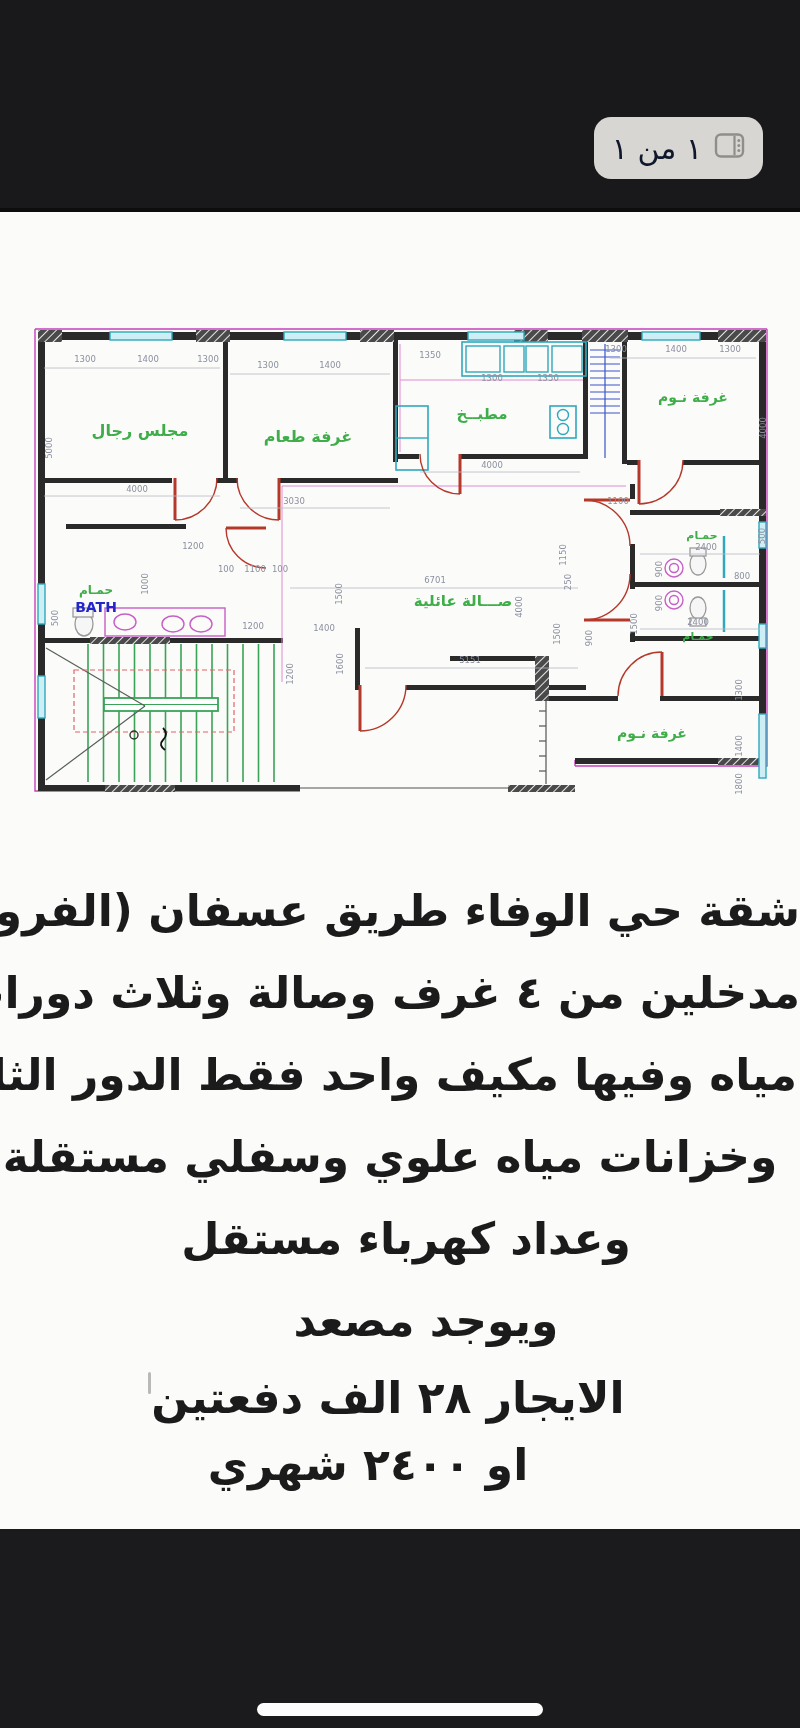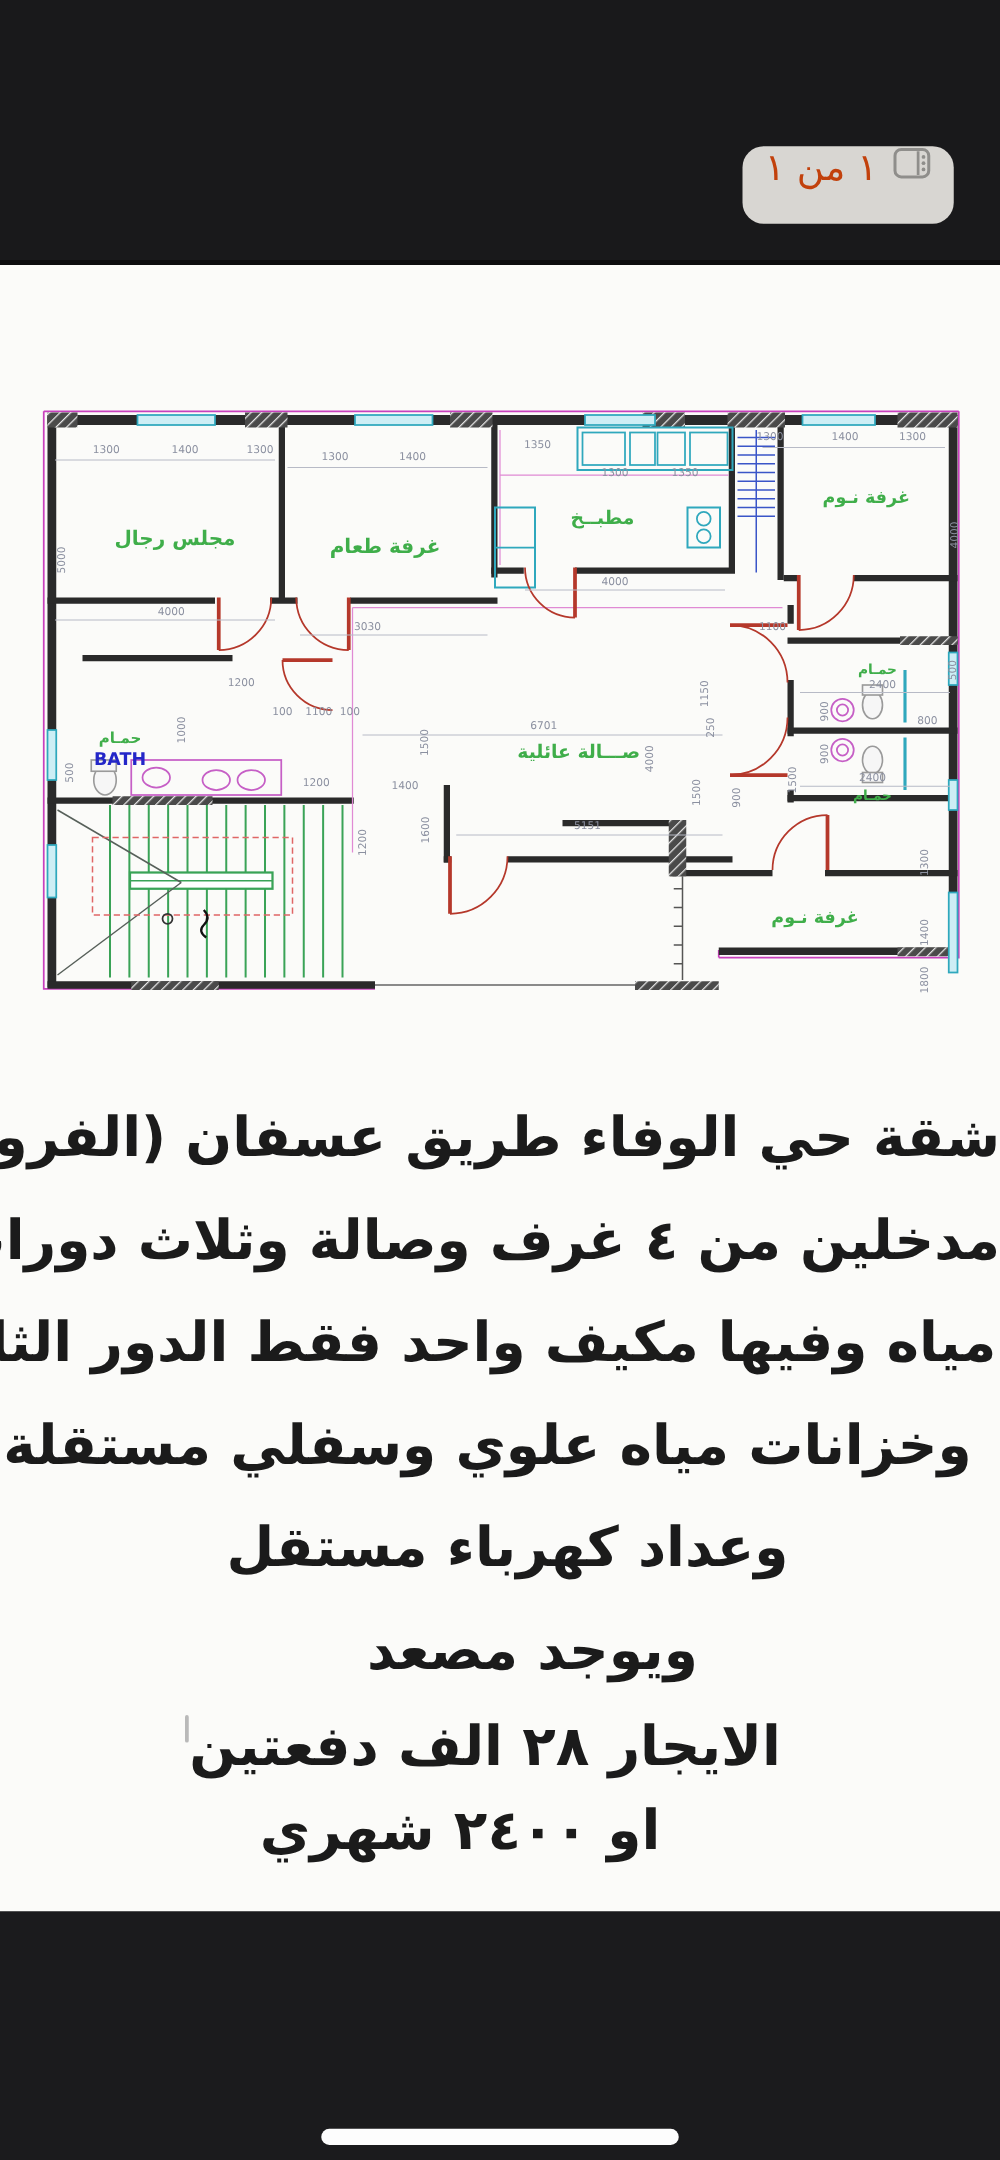--- a/index.html
+++ b/index.html
@@ -4,22 +4,22 @@
 <style>
   html,body{margin:0;padding:0;background:#000;}
   .screen{
     position:relative;width:800px;height:1728px;overflow:hidden;
     background:#fbfbf9;font-family:"DejaVu Sans",sans-serif;
   }
   .topbar{position:absolute;top:0;left:0;width:800px;height:211px;background:#19191b;}
   .topbar-edge{position:absolute;top:208px;left:0;width:800px;height:4px;background:#0d0d0e;}
   .badge{
     position:absolute;top:117px;right:37px;height:62px;border-radius:17px;
-    background:#d8d6d2;display:flex;gap:12px;padding:0 18px;
-    color:#c2410c;font-size:30px;direction:ltr;box-sizing:border-box;
+    background:#d8d6d2;display:flex;align-items:center;gap:12px;padding:0 18px;
+    color:#0f172a;font-size:30px;direction:ltr;box-sizing:border-box;
   }
   .badge-label{letter-spacing:1px;}
   .bottombar{position:absolute;top:1529px;left:0;width:800px;height:199px;background:#1b1b1d;}
   .homebar{position:absolute;left:257px;bottom:12px;width:286px;height:13px;border-radius:7px;background:#fdfdfd;}
   .plan-wrap{position:absolute;left:30px;top:288px;width:740px;height:515px;}
   .ad-line{
     position:absolute;left:0;width:800px;text-align:center;direction:rtl;
     font-family:"DejaVu Sans",sans-serif;font-weight:700;color:#1b1b1b;
     font-size:44px;line-height:1.1;white-space:nowrap;
   }

